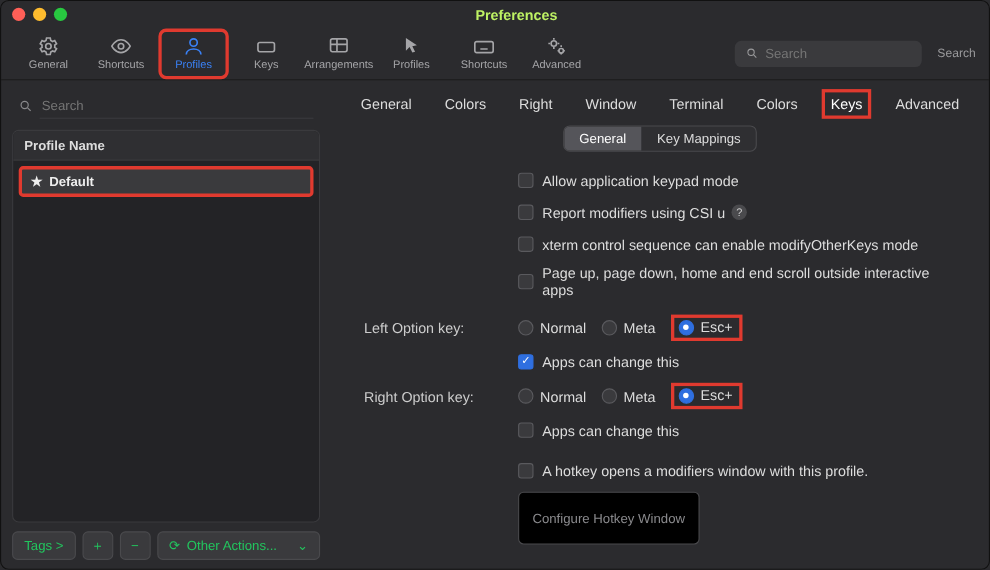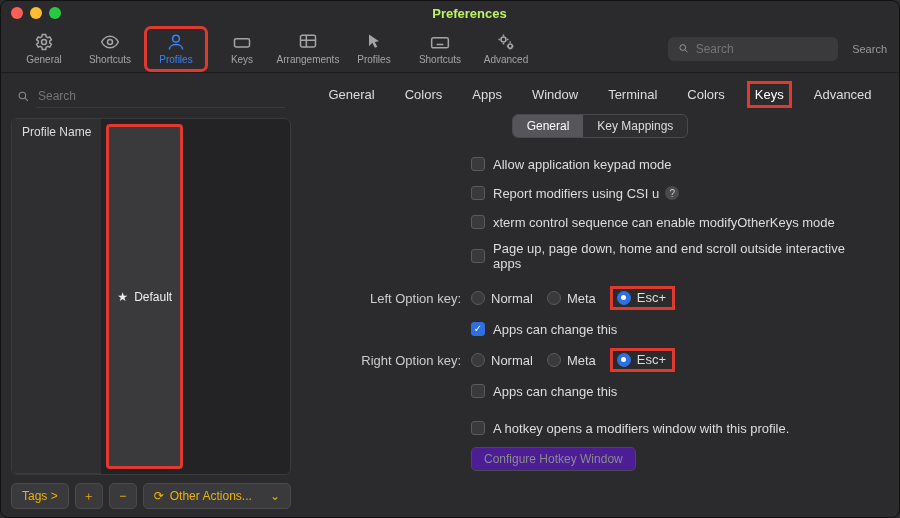--- a/index.html
+++ b/index.html
@@ -16,50 +16,50 @@
   .tb-item svg { width:20px; height:20px; }
   .highlight-box { outline:3px solid #e03a2f; outline-offset:-2px; }
   .tb-search { margin-left:auto; display:flex; align-items:center; gap:14px; }
   .searchfield { display:flex; align-items:center; background:#3a3a3d; border-radius:6px; padding:4px 10px; width:170px; height:24px; color:#9a9a9c; gap:6px; }
   .searchfield input { background:transparent; border:none; outline:none; color:#ccc; font-size:12px; width:100%; }
   .searchlabel { color:#9a9a9c; font-size:11px; }
   .body { display:flex; height:calc(518px - 24px - 48px); }
   .sidebar { width:300px; padding:10px; display:flex; flex-direction:column; gap:8px; }
   .side-search { display:flex; align-items:center; gap:6px; padding:2px 6px; color:#8a8a8d; }
   .side-search input { flex:1; background:transparent; border:none; border-bottom:1px solid #3a3a3d; outline:none; color:#ccc; font-size:12px; padding:4px 2px; }
-  .profile-panel { border:1px solid #3a3a3d; border-radius:6px; flex:1; overflow:hidden; background:#232326; display:flex; flex-direction:row; }
+  .profile-panel { border:1px solid #3a3a3d; border-radius:6px; flex:1; overflow:hidden; background:#232326; display:flex; flex-direction:column;font-weight:bold; }
   .profile-header { background:#2f2f32; padding:6px 10px; font-size:12px; color:#ddd; border-bottom:1px solid #3a3a3d; }
   .profile-row { display:flex; align-items:center; gap:6px; padding:6px 10px; background:#3a3a3d; color:#eee; font-size:12px; margin:6px; border-radius:3px; }
   .side-footer { display:flex; align-items:center; gap:6px; }
-  .tagbtn, .iconbtn, .otheractions { background:#3a3a3d; border:1px solid #4a4a4d; color:#eab308; border-radius:5px; height:26px; display:flex; align-items:center; justify-content:center; font-size:12px; cursor:pointer; }
+  .tagbtn, .iconbtn, .otheractions { background:#3a3a3d; border:1px solid #4a4a4d; color:#22c55e; border-radius:5px; height:26px; display:flex; align-items:center; justify-content:center; font-size:12px; cursor:pointer; }
   .tagbtn{ padding:0 10px; } .iconbtn{ width:28px; }
   .otheractions{ flex:1; padding:0 10px; justify-content:space-between; }
   .main { flex:1; padding:12px 20px 0 20px; display:flex; flex-direction:column; gap:10px; }
   .tabs-outer { display:flex; justify-content:center; gap:22px; font-size:13px; color:#ddd; }
   .tabs-outer .tab { cursor:pointer; padding:2px 4px; }
   .tabs-outer .tab.active { color:#fff; }
   .tabs-inner { display:flex; justify-content:center; }
   .seg { display:flex; border-radius:6px; overflow:hidden; background:#2f2f32; border:1px solid #4a4a4d; }
   .seg .segbtn { padding:4px 14px; font-size:12px; color:#ddd; cursor:pointer; }
   .seg .segbtn.active { background:#55555a; color:#fff; }
   .form { padding:6px 10px 0 10px; display:flex; flex-direction:column; gap:9px; font-size:13px; color:#ddd; }
   .form-row { display:flex; align-items:center; min-height:20px; }
-  .form-label { width:140px; text-align:right; padding-right:10px; color:#ccc; flex-shrink:0; }
+  .form-label { width:140px; padding-right:10px; color:#ccc; flex-shrink:0; }
   .blank-label { width:140px; flex-shrink:0; }
   .chk { width:14px; height:14px; border-radius:3px; background:#3a3a3d; border:1px solid #5a5a5e; flex-shrink:0; margin-right:8px; display:flex; align-items:center; justify-content:center; }
   .chk.checked { background:#2f6fe0; border-color:#2f6fe0; }
   .chk.checked::after{ content:"✓"; color:#fff; font-size:10px; line-height:1; }
   .radiogroup { display:flex; align-items:center; gap:14px; }
   .radio { display:flex; align-items:center; gap:6px; cursor:pointer; }
   .rdot { width:14px; height:14px; border-radius:50%; background:#3a3a3d; border:1px solid #5a5a5e; display:flex; align-items:center; justify-content:center; flex-shrink:0; }
   .rdot.sel { background:#2f6fe0; border-color:#2f6fe0; }
   .rdot.sel::after { content:""; width:5px; height:5px; border-radius:50%; background:#fff; }
   .escbox { border:3px solid #e03a2f; padding:1px 6px 2px 4px; }
   .help { width:14px; height:14px; border-radius:50%; background:#4a4a4d; color:#ccc; font-size:10px; display:inline-flex; align-items:center; justify-content:center; margin-left:6px; }
-  .cfg-btn { background:#4c1d95; border:1px solid #4a4a4d; color:#8a8a8d; border-radius:5px; padding:4px 12px; font-size:12px; cursor:default; }
+  .cfg-btn { background:#000000; border:1px solid #4a4a4d; color:#8a8a8d; border-radius:5px; padding:16px 12px; font-size:12px; cursor:default; }
   .keys-hl { outline:3px solid #e03a2f; outline-offset:1px; padding:1px 4px; }
 </style>
 </head>
 <body>
 <div class="window">
 
 <div class="titlebar">
   <div class="traffic">
     <div class="tl close"></div>
     <div class="tl min"></div>
@@ -169,21 +169,21 @@
             </span>
         <span>⌄</span>
       </div>
     </div>
   </div>
 
   <div class="main">
     <div class="tabs-outer">
       <span class="tab">General</span>
       <span class="tab">Colors</span>
-      <span class="tab">Apps</span>
+      <span class="tab">Right</span>
       <span class="tab">Window</span>
       <span class="tab">Terminal</span>
       <span class="tab">Colors</span>
       <span class="tab active keys-hl">Keys</span>
       <span class="tab">Advanced</span>
     </div>
     <div class="tabs-inner">
       <div class="seg">
         <div class="segbtn active">General</div>
         <div class="segbtn">Key Mappings</div>

